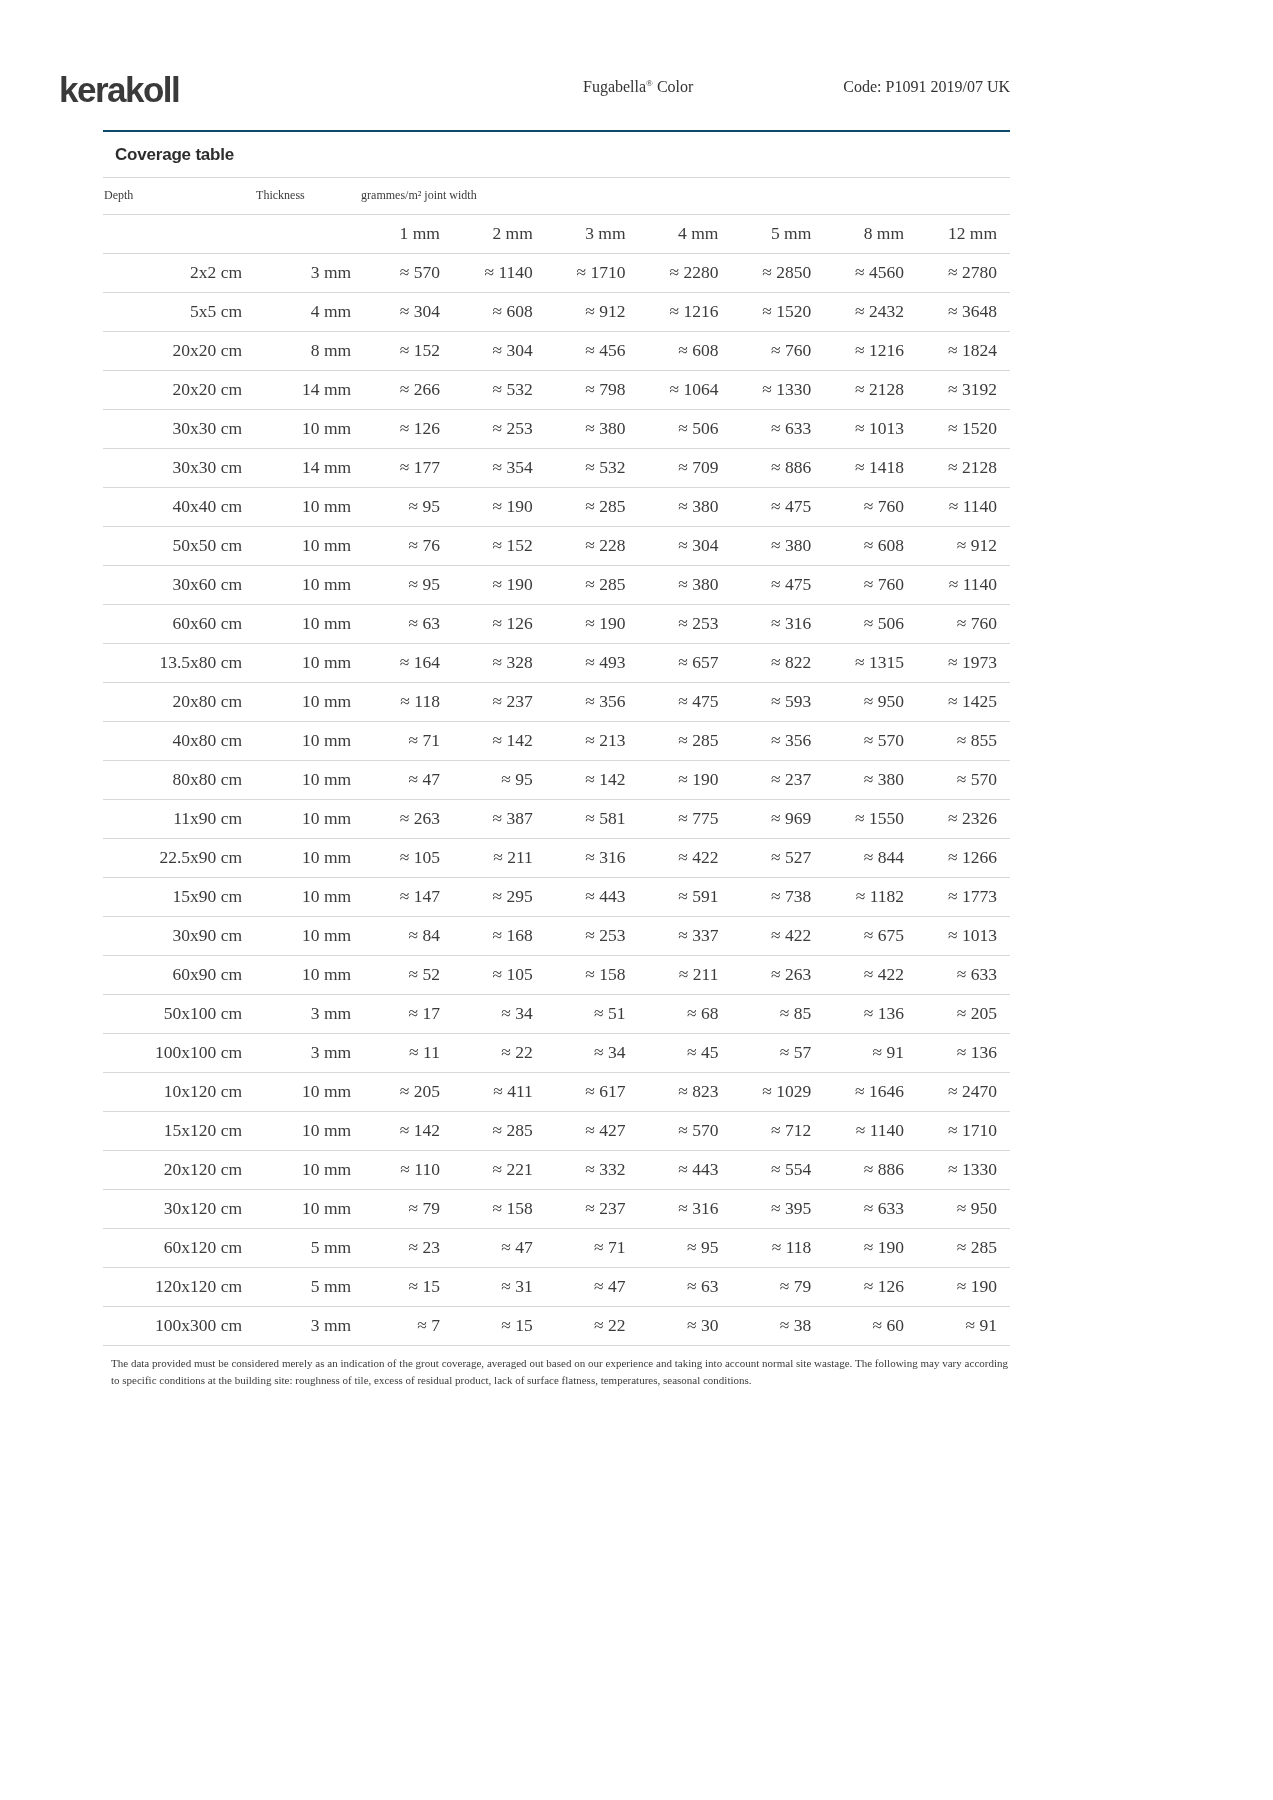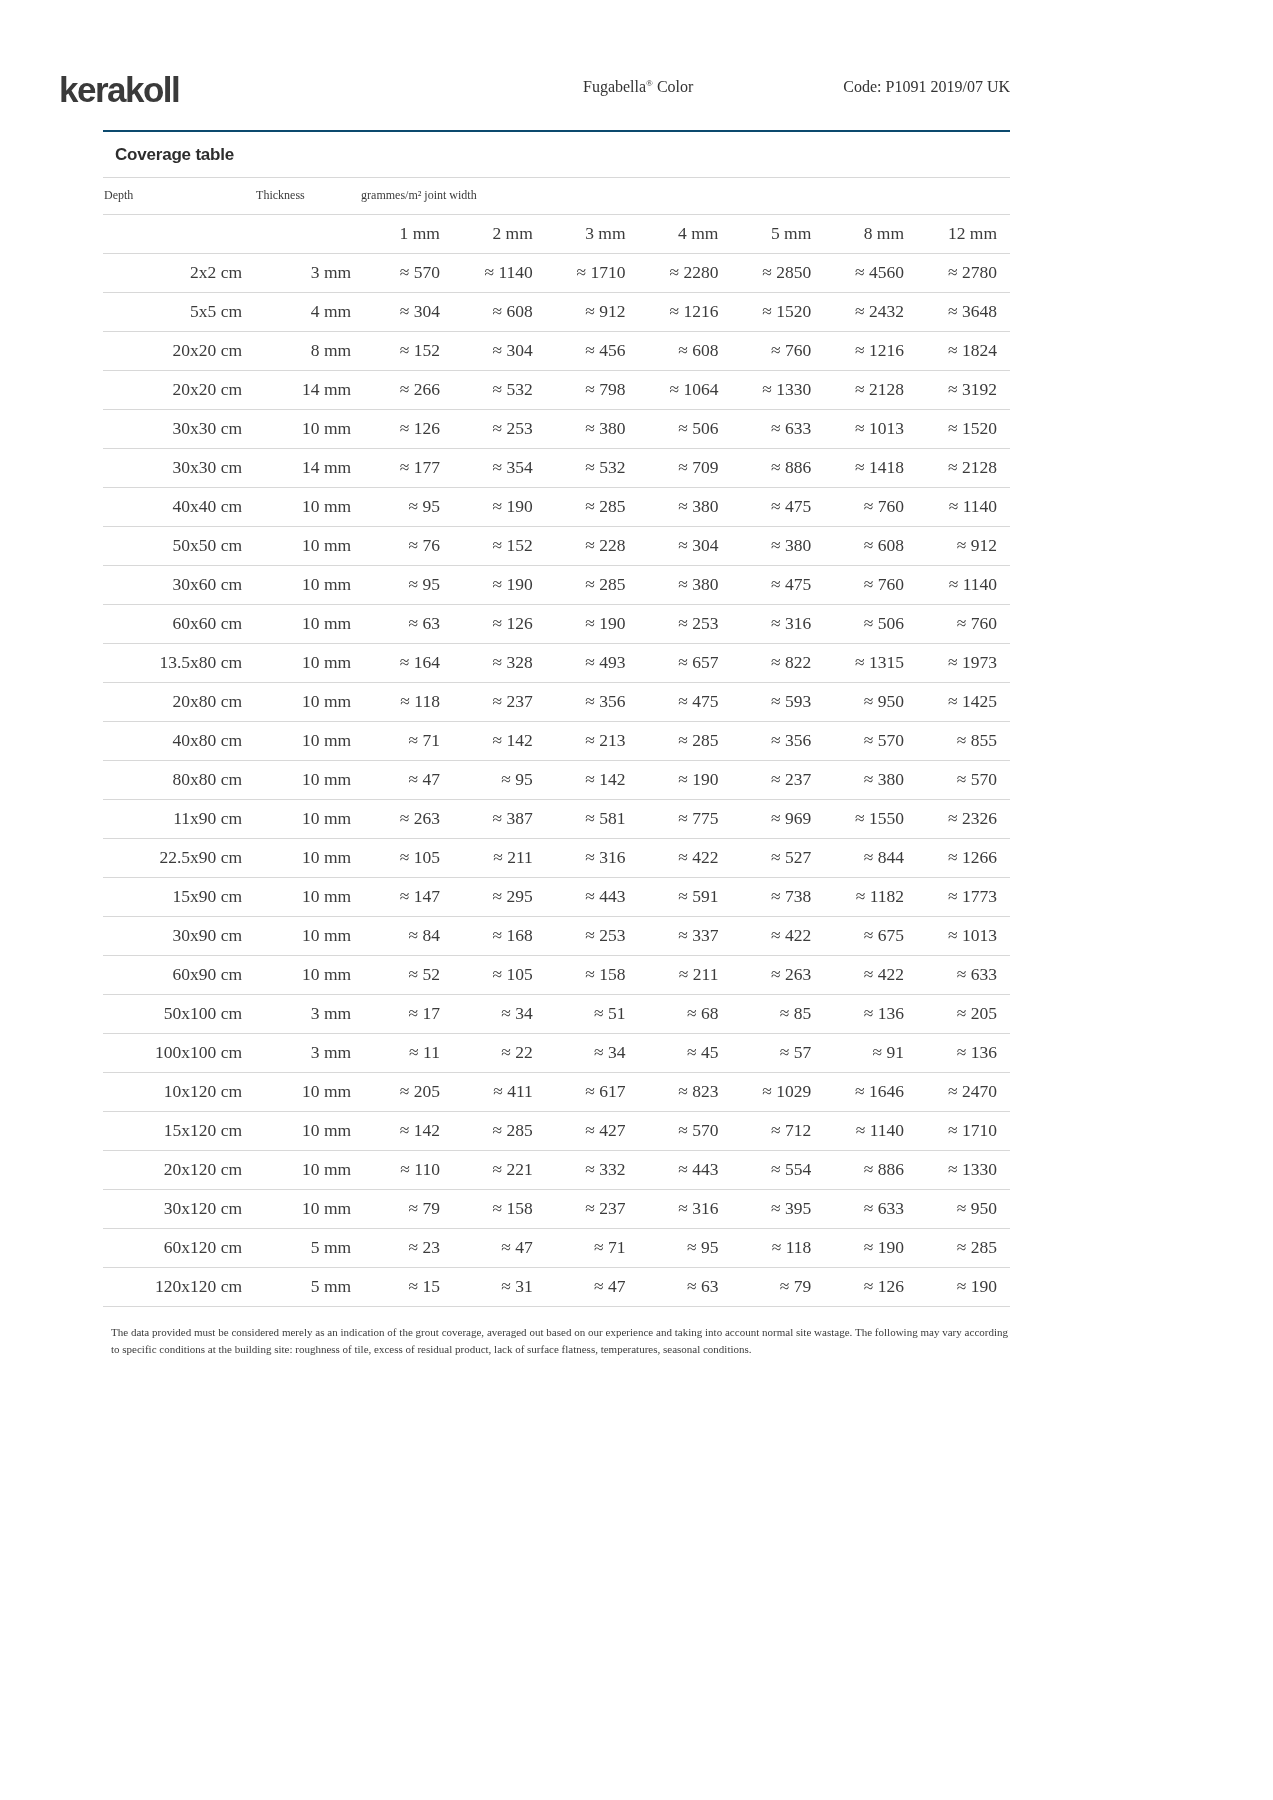--- a/index.html
+++ b/index.html
@@ -113,21 +113,21 @@
   }
   td.thick {
     text-align: right;
     padding-right: 9px;
   }
   td.val {
     text-align: right;
     padding-right: 13px;
   }
   .footnote {
-    margin: 17px 0 0 0;
+    margin: 9px 0 0 0;
     padding: 0 2px 0 8px;
     font-size: 11px;
     line-height: 1.55;
     text-align: justify;
     color: #3b3b3b;
   }
 </style>
 </head>
 <body>
 
@@ -465,19 +465,30 @@
             <td class="depth">120x120 cm</td>
             <td class="thick">5 mm</td>
             <td class="val">≈ 15</td>
             <td class="val">≈ 31</td>
             <td class="val">≈ 47</td>
             <td class="val">≈ 63</td>
             <td class="val">≈ 79</td>
             <td class="val">≈ 126</td>
             <td class="val">≈ 190</td>
           </tr>
+          <tr>
+            <td class="depth">100x300 cm</td>
+            <td class="thick">3 mm</td>
+            <td class="val">≈ 7</td>
+            <td class="val">≈ 15</td>
+            <td class="val">≈ 22</td>
+            <td class="val">≈ 30</td>
+            <td class="val">≈ 38</td>
+            <td class="val">≈ 60</td>
+            <td class="val">≈ 91</td>
+          </tr>
         </tbody>
     </table>
 
     <p class="footnote">The data provided must be considered merely as an indication of the grout coverage, averaged out based on our experience and taking into account normal site wastage. The following may vary according to specific conditions at the building site: roughness of tile, excess of residual product, lack of surface flatness, temperatures, seasonal conditions.</p>
   </div>
 
 </div>
 
 </body></html>

